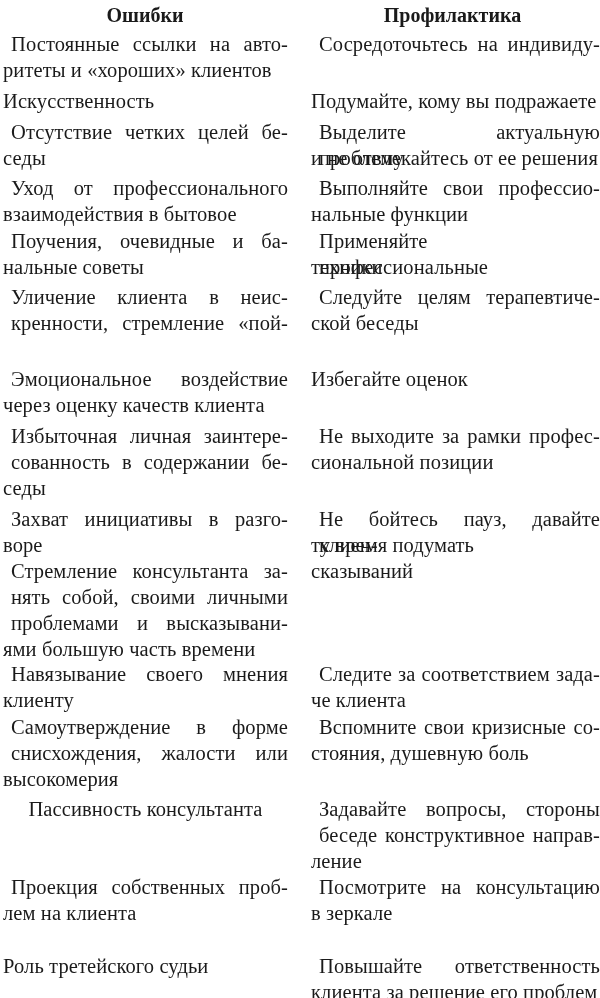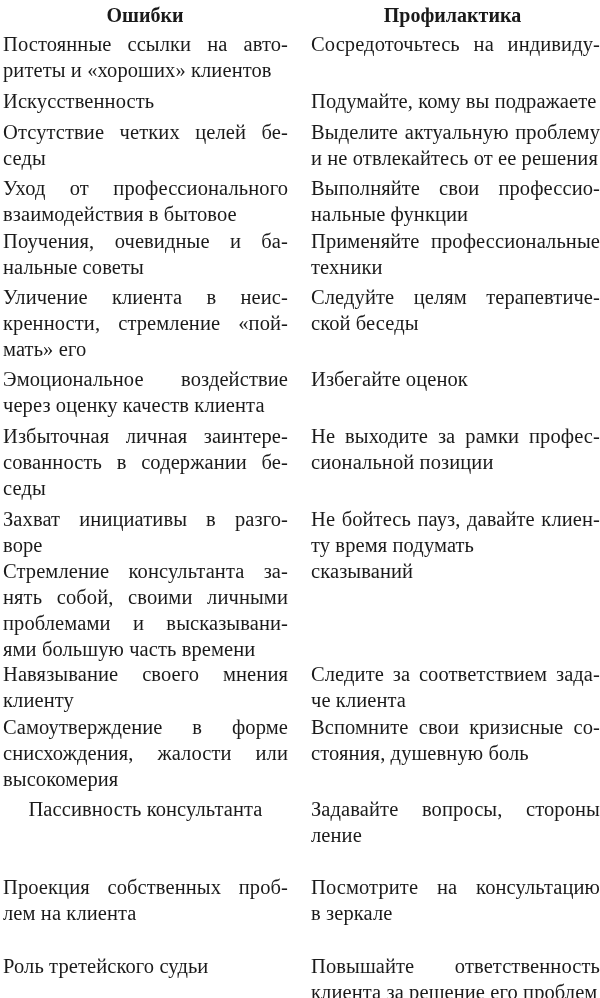--- a/index.html
+++ b/index.html
@@ -35,21 +35,21 @@
     .cell {
       position: absolute;
       font-size: 20.5px;
       line-height: 26px;
       white-space: pre;
       letter-spacing: 0.1px;
     }
     .cell.left { left: 3px; width: 285px; }
     .cell.right { left: 311px; width: 289px; }
     .line { display: block; height: 26px; }
-    .line.j { text-align: justify; text-align-last: justify; white-space: normal; }
+    .line.j { text-align: justify; text-align-last: justify; white-space: normal; margin-left: 8px; }
   </style>
 </head>
 <body>
 
 <div class="page">
   <div class="hdr left">Ошибки</div>
   <div class="hdr right">Профилактика</div>
   <div id="rows">
       <div>
         <div class="cell left" style="top: 31px;"><span class="line j">Постоянные ссылки на авто-</span><span class="line">ритеты и «хороших» клиентов</span></div>
@@ -65,21 +65,21 @@
       </div>
       <div>
         <div class="cell left" style="top: 175px;"><span class="line j">Уход от профессионального</span><span class="line">взаимодействия в бытовое</span></div>
         <div class="cell right" style="top: 175px;"><span class="line j">Выполняйте свои профессио-</span><span class="line">нальные функции</span></div>
       </div>
       <div>
         <div class="cell left" style="top: 228px;"><span class="line j">Поучения, очевидные и ба-</span><span class="line">нальные советы</span></div>
         <div class="cell right" style="top: 228px;"><span class="line j">Применяйте профессиональные</span><span class="line">техники</span></div>
       </div>
       <div>
-        <div class="cell left" style="top: 284px;"><span class="line j">Уличение клиента в неис-</span><span class="line j">кренности, стремление «пой-</span><span class="line">мать» его</span></div>
+        <div class="cell left" style="top: 284px;"><span class="line j">Уличение клиента в неис-</span><span class="line j">кренности, стремление «пой-</span></div>
         <div class="cell right" style="top: 284px;"><span class="line j">Следуйте целям терапевтиче-</span><span class="line">ской беседы</span></div>
       </div>
       <div>
         <div class="cell left" style="top: 366px;"><span class="line j">Эмоциональное воздействие</span><span class="line">через оценку качеств клиента</span></div>
         <div class="cell right" style="top: 366px;"><span class="line">Избегайте оценок</span></div>
       </div>
       <div>
         <div class="cell left" style="top: 423px;"><span class="line j">Избыточная личная заинтере-</span><span class="line j">сованность в содержании бе-</span><span class="line">седы</span></div>
         <div class="cell right" style="top: 423px;"><span class="line j">Не выходите за рамки профес-</span><span class="line">сиональной позиции</span></div>
       </div>
@@ -94,21 +94,21 @@
       <div>
         <div class="cell left" style="top: 661px;"><span class="line j">Навязывание своего мнения</span><span class="line">клиенту</span></div>
         <div class="cell right" style="top: 661px;"><span class="line j">Следите за соответствием зада-</span><span class="line">че клиента</span></div>
       </div>
       <div>
         <div class="cell left" style="top: 714px;"><span class="line j">Самоутверждение в форме</span><span class="line j">снисхождения, жалости или</span><span class="line">высокомерия</span></div>
         <div class="cell right" style="top: 714px;"><span class="line j">Вспомните свои кризисные со-</span><span class="line">стояния, душевную боль</span></div>
       </div>
       <div>
         <div class="cell left" style="top: 796px; text-align: center;"><span class="line">Пассивность консультанта</span></div>
-        <div class="cell right" style="top: 796px;"><span class="line j">Задавайте вопросы, стороны</span><span class="line">ление</span></div>
+        <div class="cell right" style="top: 796px;"><span class="line j">Задавайте вопросы, стороны</span><span class="line j">беседе конструктивное направ-</span><span class="line">ление</span></div>
       </div>
       <div>
         <div class="cell left" style="top: 874px;"><span class="line j">Проекция собственных проб-</span><span class="line">лем на клиента</span></div>
         <div class="cell right" style="top: 874px;"><span class="line j">Посмотрите на консультацию</span><span class="line">в зеркале</span></div>
       </div>
       <div>
         <div class="cell left" style="top: 953px;"><span class="line">Роль третейского судьи</span></div>
         <div class="cell right" style="top: 953px;"><span class="line j">Повышайте ответственность</span><span class="line">клиента за решение его проблем</span></div>
       </div>
     </div>

